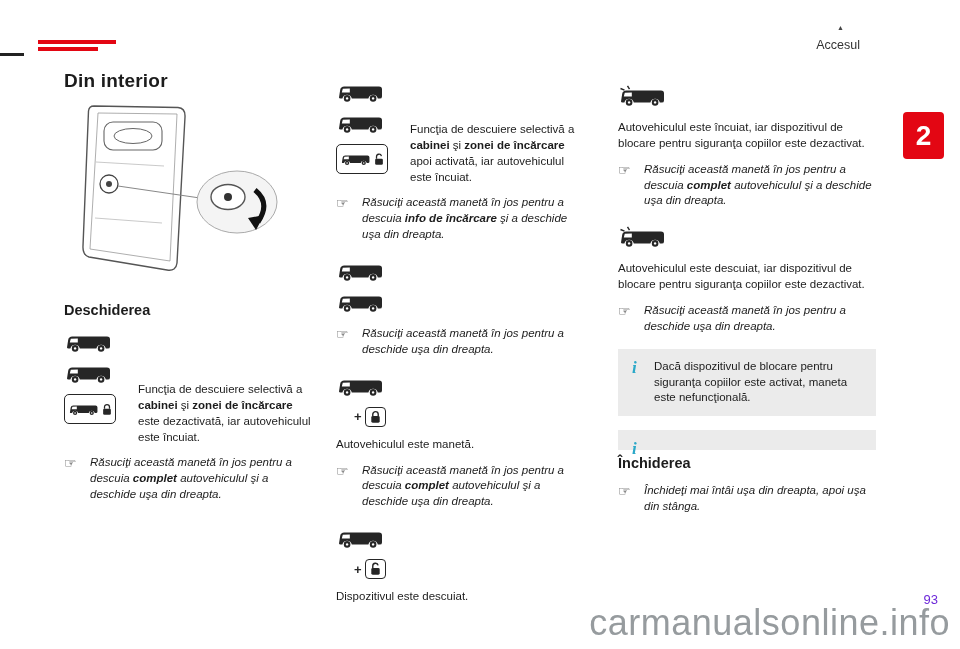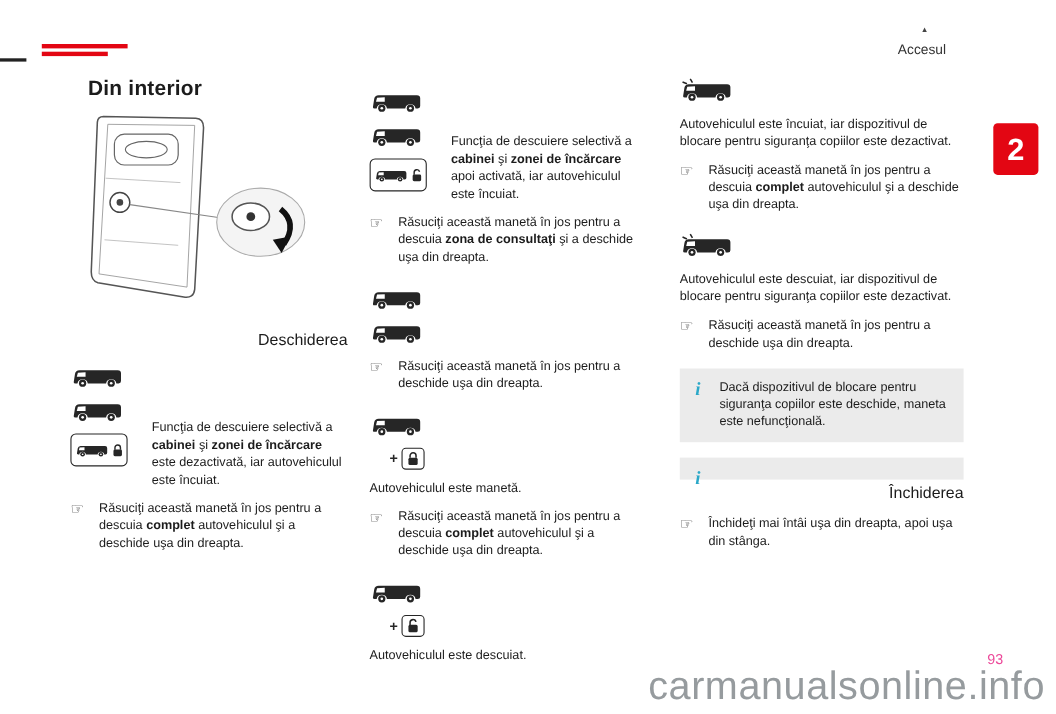--- a/index.html
+++ b/index.html
@@ -27,24 +27,24 @@
     position:absolute; top:112px; right:16px; width:41px; height:47px;
     background:#e30613; border-radius:4px; color:#fff;
     display:flex; align-items:center; justify-content:center;
     font-size:28px; font-weight:700;
   }
 
   
   .col { position:absolute; }
   #col1 { left:64px;  top:70px; width:252px; }
   #col2 { left:336px; top:80px; width:250px; }
-  #col3 { left:618px; top:70px; width:258px; }
-
-  h1.title { font-size:19px; font-weight:700; letter-spacing:.2px; margin-bottom:8px;margin-left:16px; }
-  h2.sub   { font-size:14.5px; font-weight:400; margin:12px 0 12px;text-align:right; }
+  #col3 { left:618px; top:84px; width:258px; }
+
+  h1.title { font-size:19px; font-weight:700; letter-spacing:.2px; margin-bottom:8px; }
+  h2.sub   { font-size:14.5px; font-weight:700; margin:12px 0 12px; }
 
   #door-illustration { margin:6px 0 0 8px; display:block; }
 
   .icon-text { display:flex; align-items:flex-start; }
   .icon-col  { display:flex; flex-direction:column; gap:5px; width:62px; flex:none; }
   .beside    { flex:1; padding-left:12px; }
   #col1 .beside { margin-top:52px; }
   #col2 .beside { margin-top:42px; }
 
   .van-svg { display:block; }
@@ -56,34 +56,34 @@
   .combo .plus { font-size:13px; font-weight:700; color:#262626; }
   .lockbox { border:1.4px solid #262626; border-radius:4px; padding:2px 4px; display:inline-flex; }
 
   .iconblock { margin-top:16px; display:flex; flex-direction:column; gap:5px; }
 
   .bullet { display:flex; margin-top:10px; }
   .bullet .glyph {
     width:26px; flex:none; font-size:14px; line-height:1.15;
     font-family:"DejaVu Sans", sans-serif; color:#1c1c1c;
   }
-  .bullet p { flex:1; }
+  .bullet p { flex:1;font-style:italic; }
 
   .plain-text { margin-top:10px; }
 
   .infobox {
     position:relative; background:#ebebeb; padding:10px 12px 10px 36px; margin-top:14px;
   }
   .info-i {
     position:absolute; left:14px; top:9px;
     font-family:"Liberation Serif", serif; font-style:italic; font-weight:700;
     font-size:17px; color:#2aa8c8;
   }
 
-  #page-number { position:absolute; right:48px; bottom:42px; font-size:13px; color:#ec4899; }
+  #page-number { position:absolute; right:22px; bottom:42px; font-size:13px; color:#6d28d9; }
   #watermark {
     position:absolute; right:10px; bottom:5px; font-size:36px;
     color:#969b9e; letter-spacing:.5px;
   }
 </style>
 </head>
 <body>
 
 <svg width="0" height="0" style="position:absolute" aria-hidden="true">
   <defs>
@@ -181,21 +181,21 @@
         <svg viewBox="0 0 14 18" width="10" height="13">
             <use href="#sym-unlock"></use>
           </svg>
       </div>
     </div>
     <p class="beside"><span>Funcţia de descuiere selectivă a </span><strong>cabinei</strong><span> şi </span><strong>zonei de încărcare</strong><span> apoi activată, iar autovehiculul este încuiat.</span></p>
   </div>
 
   <div class="bullet">
     <span class="glyph">☞</span>
-    <p><span>Răsuciţi această manetă în jos pentru a descuia </span><strong>zona de consultaţi</strong><span> şi a deschide uşa din dreapta.</span></p>
+    <p><span>Răsuciţi această manetă în jos pentru a descuia </span><strong>info de încărcare</strong><span> şi a deschide uşa din dreapta.</span></p>
   </div>
 
   <div class="iconblock">
     <svg class="van-svg" viewBox="0 0 50 26" width="50" height="26">
         <use href="#sym-van"></use>
       </svg>
     <svg class="van-svg" viewBox="0 0 50 26" width="50" height="26">
         <use href="#sym-van"></use>
       </svg>
   </div>
@@ -229,21 +229,21 @@
       </svg>
     <div class="combo">
       <span class="plus">+</span>
       <span class="lockbox">
           <svg viewBox="0 0 14 18" width="11" height="14">
             <use href="#sym-unlock"></use>
           </svg>
         </span>
     </div>
   </div>
-  <p class="plain-text">Autovehiculul este descuiat.</p>
+  <p class="plain-text">Dispozitivul este descuiat.</p>
 
 </div>
 
 <div class="col" id="col3">
 
   <svg class="van-svg" viewBox="0 0 50 26" width="50" height="26">
       <use href="#sym-van-signal"></use>
     </svg>
   <p class="plain-text">Autovehiculul este încuiat, iar dispozitivul de blocare pentru siguranţa copiilor este dezactivat.</p>
   <div class="bullet">
@@ -257,21 +257,21 @@
       </svg>
   </div>
   <p class="plain-text">Autovehiculul este descuiat, iar dispozitivul de blocare pentru siguranţa copiilor este dezactivat.</p>
   <div class="bullet">
     <span class="glyph">☞</span>
     <p>Răsuciţi această manetă în jos pentru a deschide uşa din dreapta.</p>
   </div>
 
   <div class="infobox">
     <span class="info-i">i</span>
-    <p>Dacă dispozitivul de blocare pentru siguranţa copiilor este deschide, maneta este nefuncţională.</p>
+    <p>Dacă dispozitivul de blocare pentru siguranţa copiilor este activat, maneta este nefuncţională.</p>
   </div>
 
   <div class="infobox">
     <span class="info-i">i</span>
   </div>
 
   <h2 class="sub" style="margin-top:5px">Închiderea</h2>
   <div class="bullet">
     <span class="glyph">☞</span>
     <p>Închideţi mai întâi uşa din dreapta, apoi uşa din stânga.</p>

